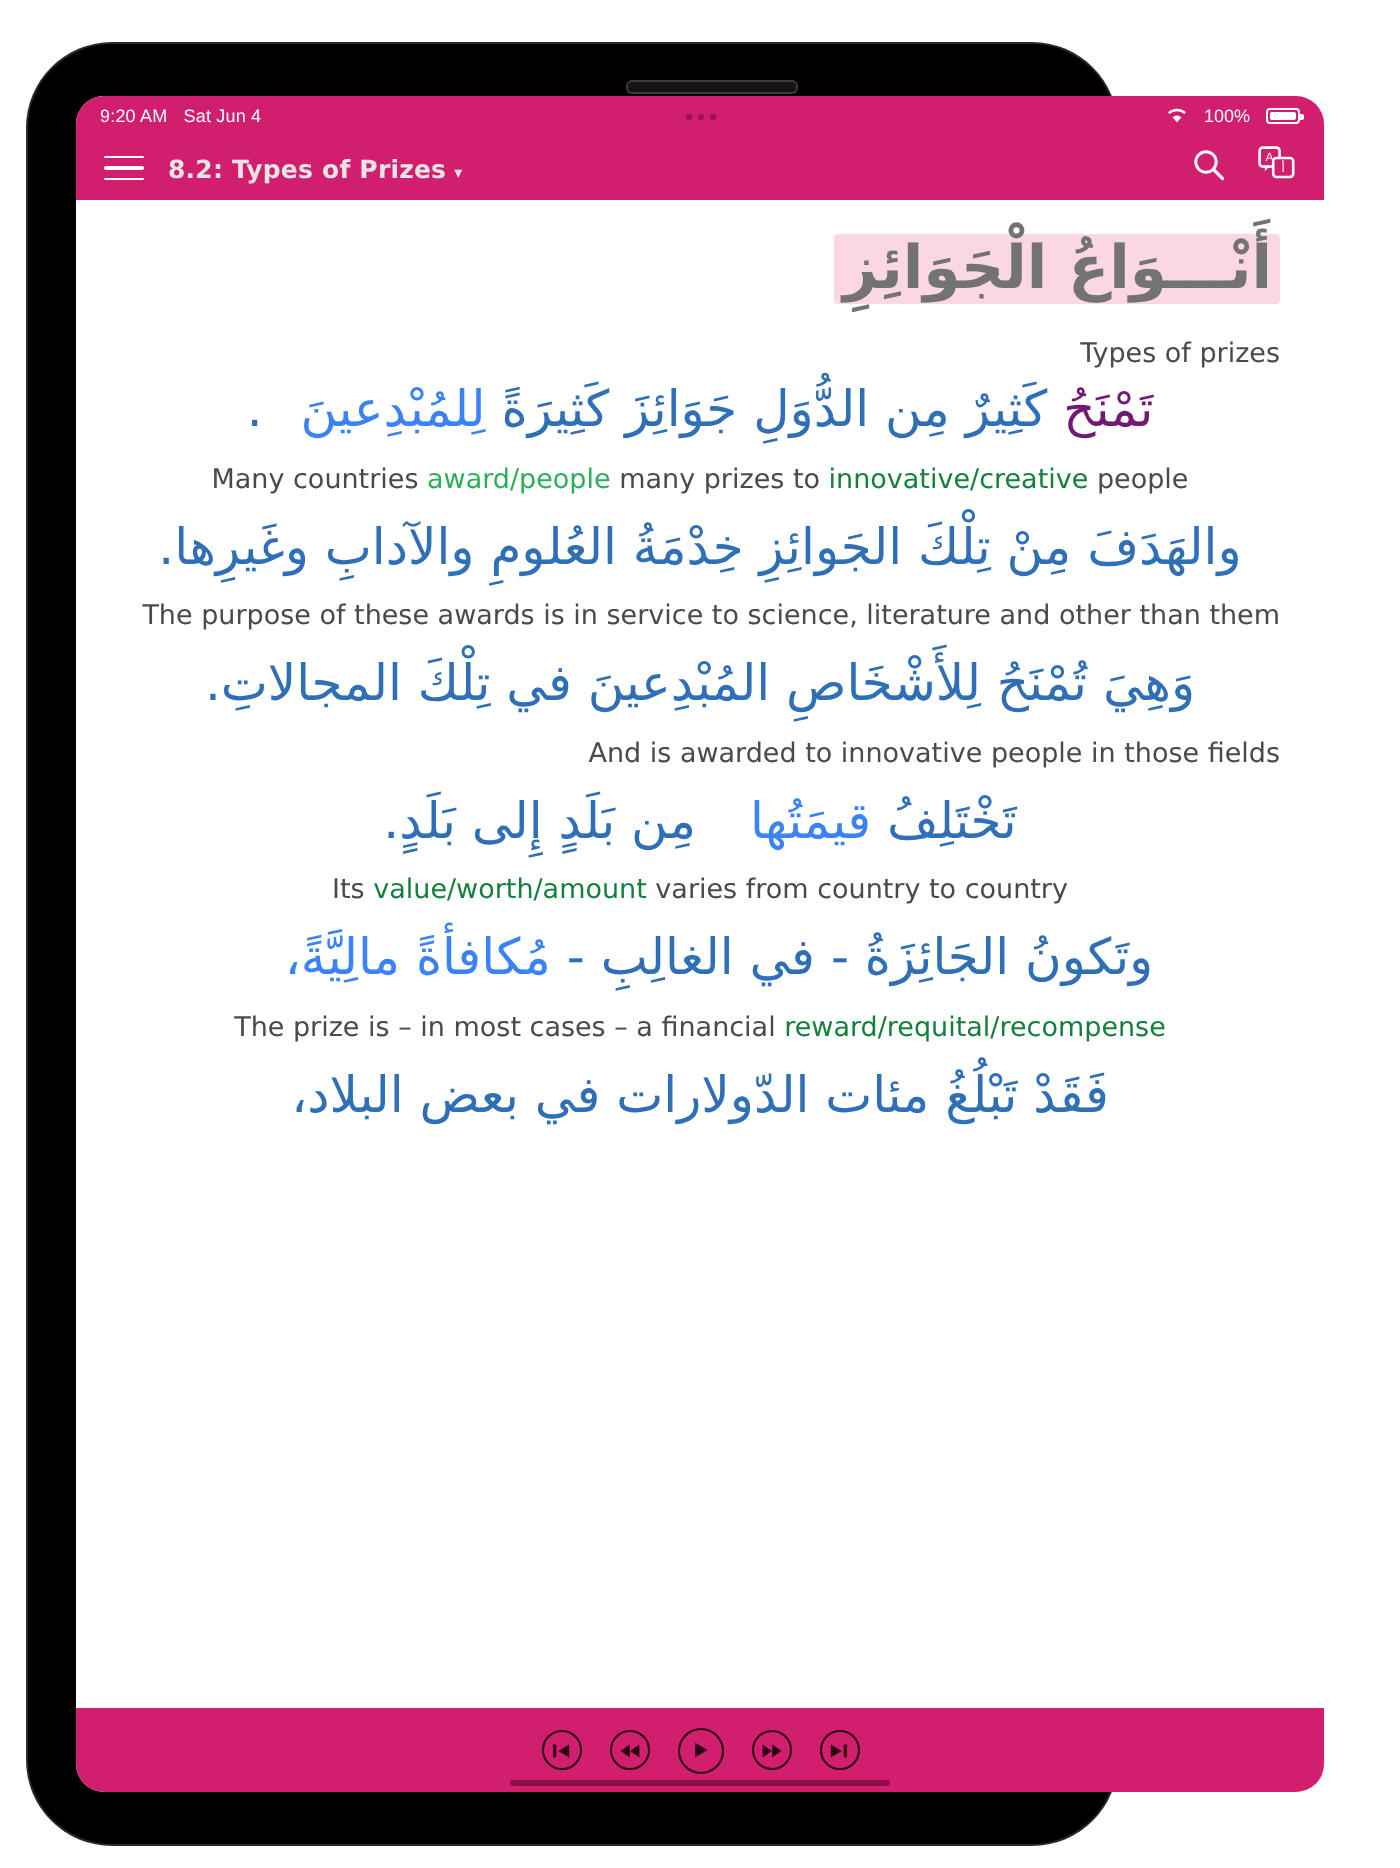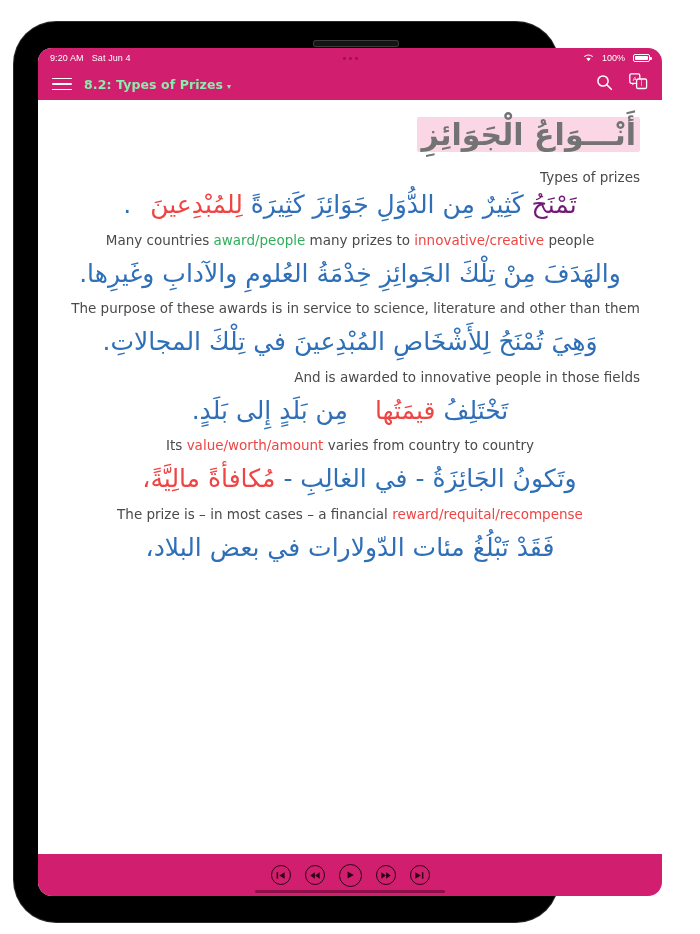--- a/index.html
+++ b/index.html
@@ -83,21 +83,21 @@
   }
   .battery-fill { position: absolute; left: 1px; top: 1px; bottom: 1px; right: 1px; background: #ffffff; border-radius: 1px; }
 
   
   #toolbar {
     height: 32px;
     background: #d11e6e;
     display: flex;
     align-items: center;
     padding: 0 14px;
-    color: #86efac;
+    color: #e5e5e5;
     gap: 12px;
   }
   #hamburger-menu-button { width: 20px; display: flex; flex-direction: column; gap: 4px; cursor: pointer; }
   #hamburger-menu-button span { display: block; height: 1.6px; background: #ffffff; border-radius: 1px; }
   #toolbar-title {
     font-family: "DejaVu Sans", sans-serif;
     font-size: 12.5px;
     font-weight: 600;
     letter-spacing: 0.1px;
     white-space: nowrap;
@@ -143,24 +143,24 @@
     font-family: "DejaVu Sans", sans-serif;
     font-size: 13.5px;
     color: #4a4a4a;
     text-align: right;
     line-height: 1.5;
     margin-top: 6px;
   }
   .en-line.center { text-align: center; }
 
   .g { color: #2fae5a; }
-  .r { color: #ef4444; }
+  .r { color: #15803d; }
   .b { color: #2e6fb7; }
   .ar-g { color: #701a75; }
-  .ar-r { color: #ef4444; margin-left: 19px; }
+  .ar-r { color: #3b82f6; margin-left: 19px; }
 
   .blk { margin-bottom: 6px; }
 
   
   #player-bar {
     position: absolute;
     left: 0; right: 0; bottom: 0;
     height: 42px;
     background: #d11e6e;
     display: flex;

